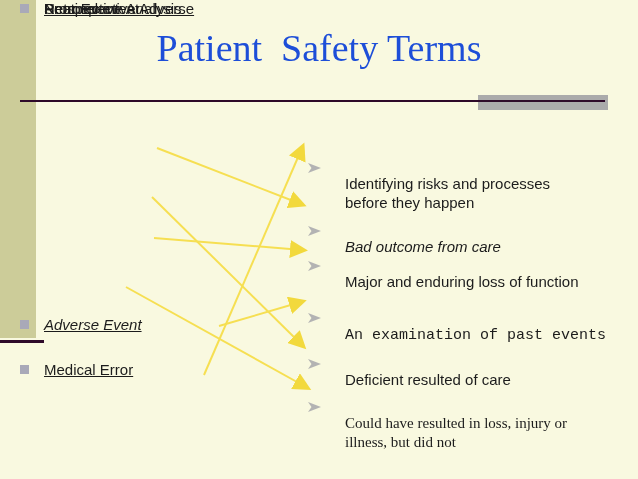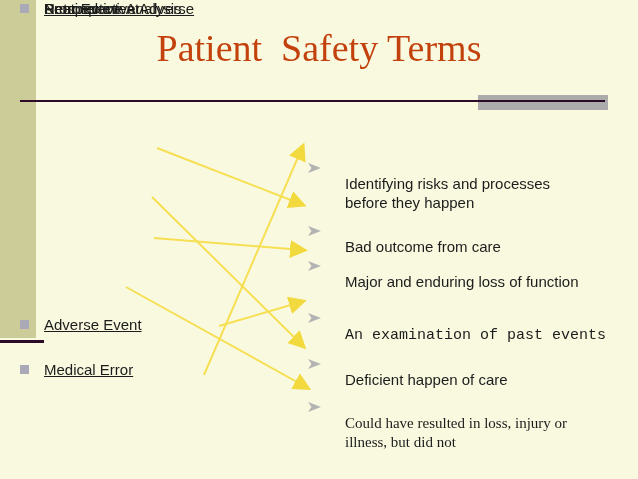--- a/index.html
+++ b/index.html
@@ -8,42 +8,42 @@
     position:relative;width:638px;height:479px;
     background:#f9f9e0;
     font-family:"Liberation Sans","DejaVu Sans",sans-serif;
     color:#1c1c1c;overflow:hidden;
   }
   .sidebar{position:absolute;left:0;top:0;width:36px;height:338px;background:#cccc99;}
   .sidebar-underline{position:absolute;left:0;top:340px;width:44px;height:3px;background:#2e0a29;}
   .slide-title{
     position:absolute;top:26px;left:0;width:100%;margin:0;
     text-align:center;font-family:"Liberation Serif","DejaVu Serif",serif;
-    font-weight:normal;font-size:38px;color:#c2410c;white-space:pre;
+    font-weight:normal;font-size:38px;color:#1d4ed8;white-space:pre;
   }
   .title-gray-block{position:absolute;left:478px;top:95px;width:130px;height:15px;background:#ababab;}
   .title-rule{position:absolute;left:20px;top:100px;width:585px;height:2px;background:#2e0a29;}
 
   .term-item{position:absolute;left:44px;height:18px;line-height:18px;font-size:15px;}
   .term-item .term-label{text-decoration:underline;}
   .term-item:nth-of-type(1){top:136px;}
   .term-item:nth-of-type(2){top:181px;}
   .term-item:nth-of-type(3){top:226px;}
   .term-item:nth-of-type(4){top:271px;}
-  .term-item:nth-of-type(5){top:316px;}
+  .term-item:nth-of-type(5){top:316px;font-style:italic;}
   .term-item:nth-of-type(6){top:361px;}
   .bullet-sq{position:absolute;left:-24px;top:4px;width:9px;height:9px;background:#a9a9b8;}
 
   .def-item{position:absolute;left:345px;width:280px;font-size:15px;line-height:19px;white-space:pre-line;}
   .def-item:nth-of-type(7){top:136px;}
   .def-item:nth-of-type(8){top:199px;}
   .def-item:nth-of-type(9){top:243px;}
   .def-item:nth-of-type(10){top:332px;}
   .def-item:nth-of-type(11){top:288px;}
-  .def-item:nth-of-type(12){top:376px;}
+  .def-item:nth-of-type(12){top:376px;font-style:italic;}
   
   .def-item.row1{top:136px;} .def-item.row2{top:199px;} .def-item.row3{top:234px;}
   .def-item.row4{top:288px;font-family:Liberation Mono, monospace;} .def-item.row5{top:332px;} .def-item.row6{top:376px;font-family:Liberation Serif, serif;}
   .def-bullet{position:absolute;left:-38px;top:4px;width:16px;height:12px;}
 
   .connector-svg{position:absolute;left:0;top:0;width:638px;height:479px;pointer-events:none;}
   .connector-svg line{stroke:#f6df52;stroke-width:2;}
 </style>
 </head>
 <body>
@@ -129,21 +129,21 @@
         </svg>
     </span>
     <span>An examination of past events</span>
   </div>
   <div class="def-item row5">
     <span class="def-bullet">
       <svg width="16" height="12" viewBox="0 0 16 12">
           <path d="M1,1 L14,6 L1,11 L4.5,6 Z" fill="#b3b3b3"></path>
         </svg>
     </span>
-    <span>Deficient happen of care</span>
+    <span>Deficient resulted of care</span>
   </div>
   <div class="def-item row6">
     <span class="def-bullet">
       <svg width="16" height="12" viewBox="0 0 16 12">
           <path d="M1,1 L14,6 L1,11 L4.5,6 Z" fill="#b3b3b3"></path>
         </svg>
     </span>
     <span>Could have resulted in loss, injury or
 illness, but did not</span>
   </div>

